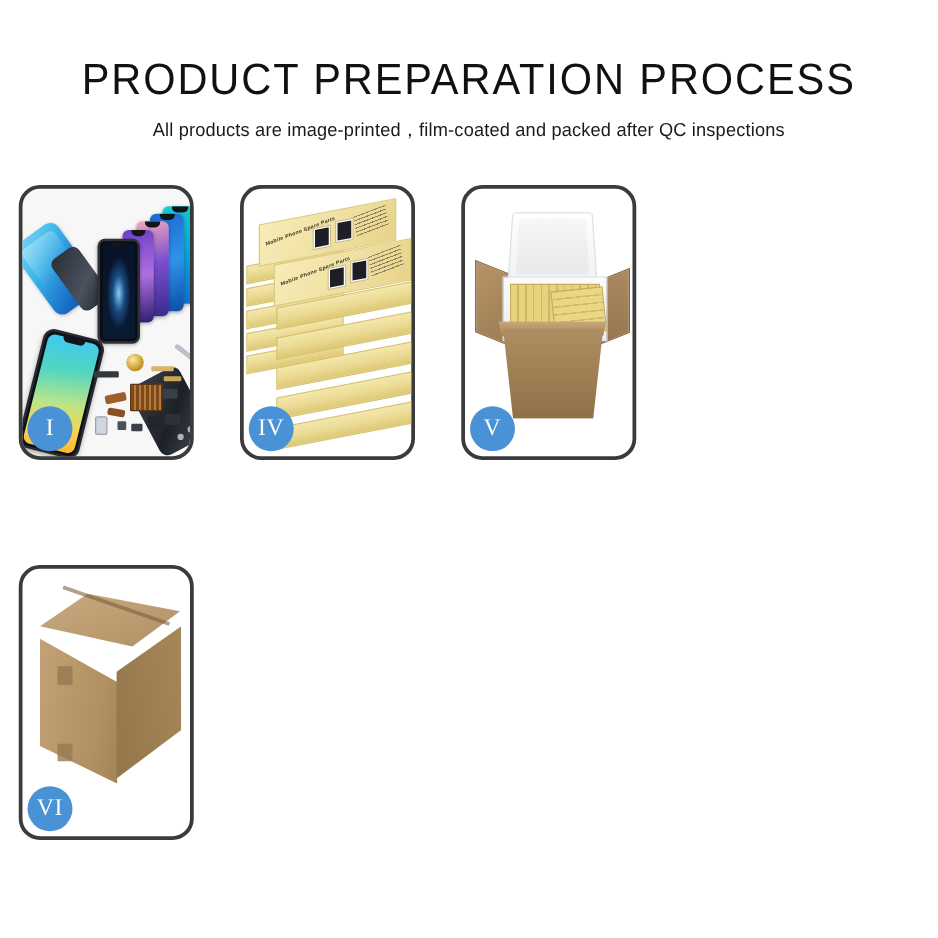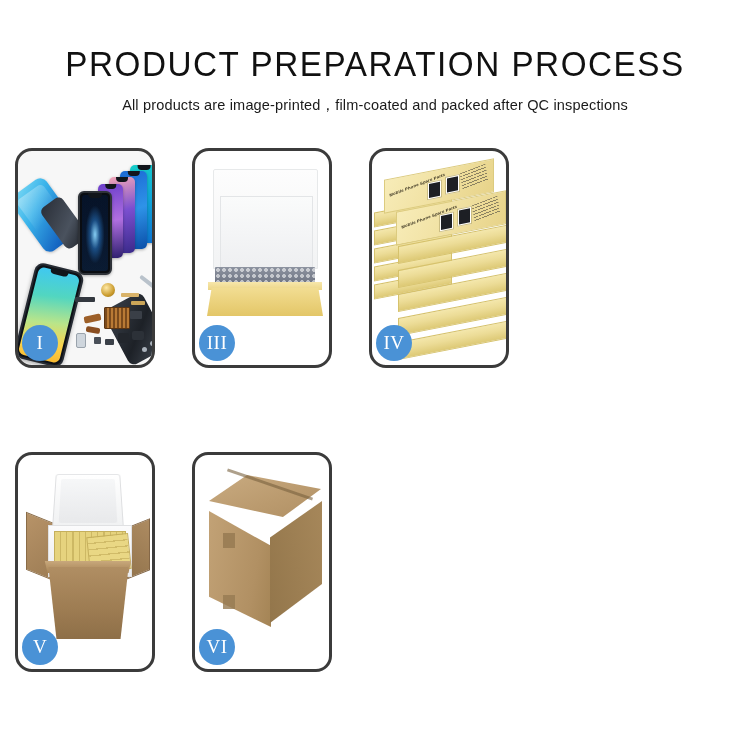--- a/index.html
+++ b/index.html
@@ -353,21 +353,21 @@
     clip-path: polygon(5% 0, 95% 0, 86% 100%, 14% 100%);
     border-left: 1px solid #836546;
   }
   .v-carton-lip {
     position:absolute; left: 24px; top: 106px; width: 92px; height: 12px;
     background: linear-gradient(180deg,#c8a87c,#a78456);
     clip-path: polygon(3% 0, 97% 0, 94% 100%, 6% 100%);
   }
 
   
-  .p6 { background: #ffffff; border-radius: 16px; }
+  .p6 { background: #ffffff; }
   .c6-top {
     position:absolute; left: 14px; top: 20px; width: 112px; height: 54px;
     background: linear-gradient(160deg,#c9ab81 0%, #bb9b6f 50%, #ad8c60 100%);
     clip-path: polygon(34% 0, 100% 26%, 66% 78%, 0 48%);
   }
   .c6-left {
     position:absolute; left: 14px; top: 56px; width: 62px; height: 116px;
     background: linear-gradient(100deg,#c2a276 0%, #b19063 70%, #a48455 100%);
     clip-path: polygon(0 0, 100% 30%, 100% 100%, 0 74%);
   }
@@ -440,32 +440,20 @@
         <span class="pt pt-tiny1"></span>
         <span class="pt pt-tiny2"></span>
         <span class="pt pt-screw1"></span>
         <span class="pt pt-screw2"></span>
       </div>
     </div>
     <div class="badge">I</div>
   </div>
 
 
-  <div class="panel p3">
-    <div class="panel-stage">
-      <div class="box3-lid">
-        <div class="box3-lid-inner"></div>
-      </div>
-      <div class="box3-base"></div>
-      <div class="box3-foam"></div>
-      <div class="box3-lip"></div>
-      <div class="box3-front"></div>
-    </div>
-    <div class="badge">III</div>
-  </div>
 
   <div class="panel p4">
     <div class="panel-stage">
       <div class="stack">
 
         <div class="layer" style="left:0px;  top:40px;  width:76px; height:13px; transform:skewY(-11deg);"></div>
         <div class="layer" style="left:0px;  top:58px;  width:76px; height:13px; transform:skewY(-11deg);"></div>
         <div class="layer" style="left:0px;  top:76px;  width:76px; height:13px; transform:skewY(-11deg);"></div>
         <div class="layer" style="left:0px;  top:94px;  width:76px; height:13px; transform:skewY(-11deg);"></div>
         <div class="layer" style="left:0px;  top:112px; width:76px; height:13px; transform:skewY(-11deg);"></div>

